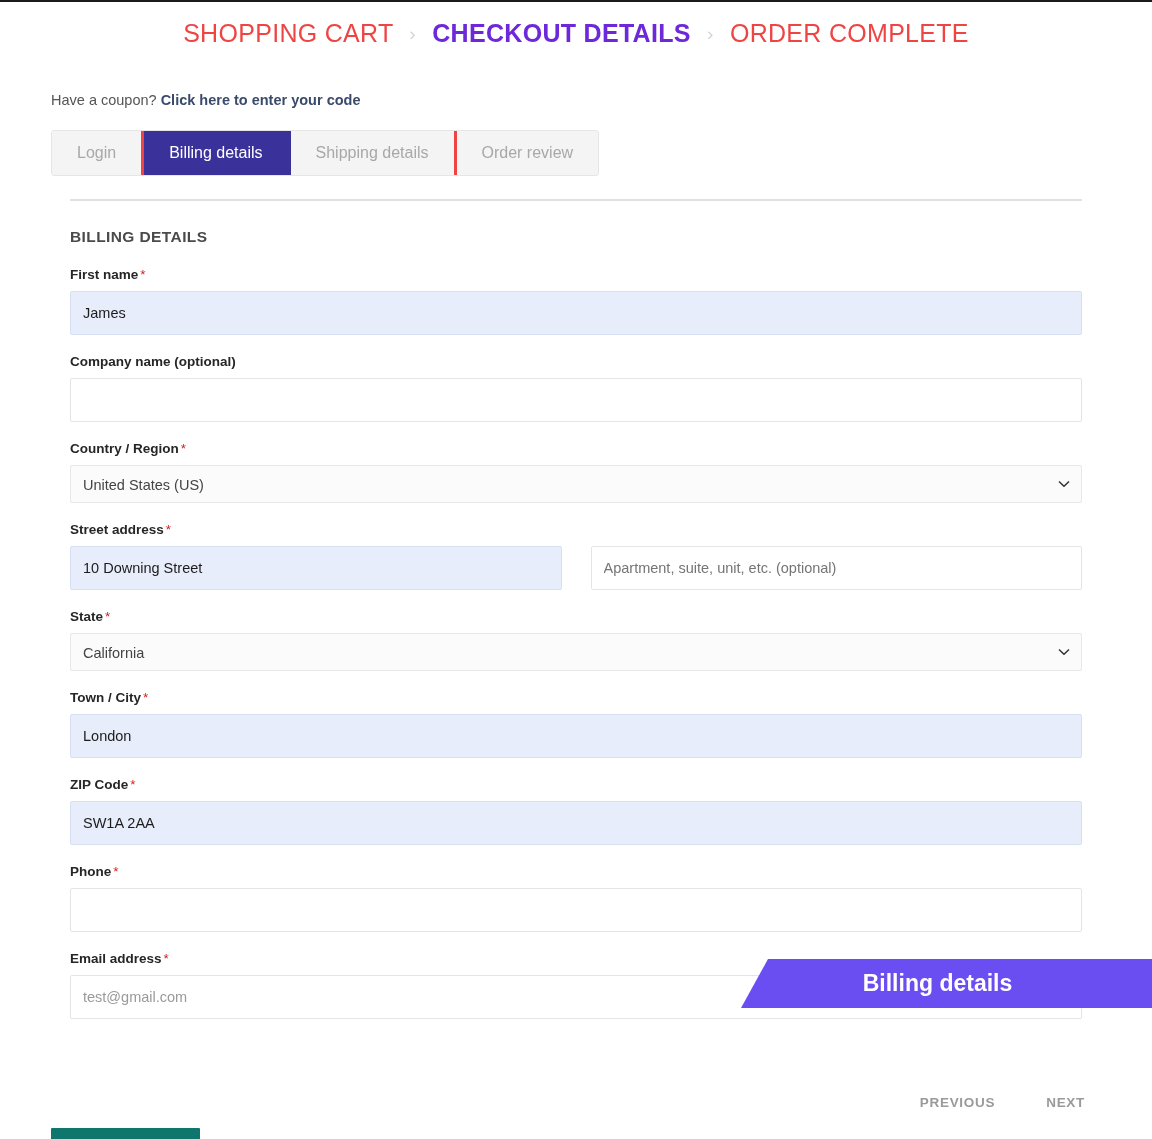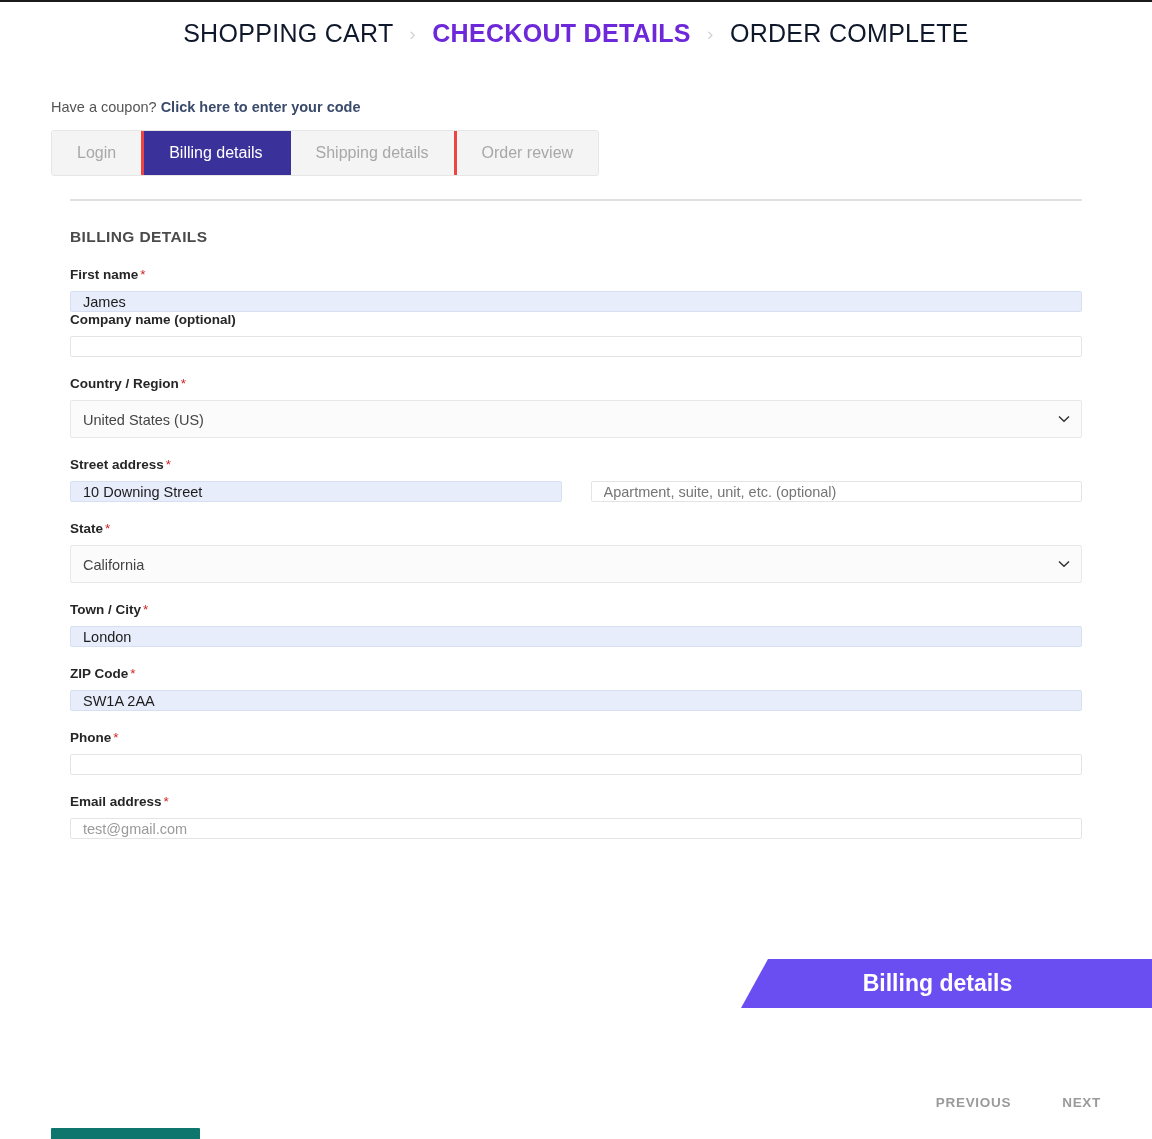--- a/index.html
+++ b/index.html
@@ -28,38 +28,38 @@
     position: absolute;
     top: 19px;
     left: 0;
     width: 1152px;
     text-align: center;
     font-size: 25px;
     letter-spacing: 0.3px;
     white-space: nowrap;
   }
   .bc-step {
-    color: #0f172a;
+    color: #ef4444;
   }
   .bc-step.current {
     color: #6d28d9;
     font-weight: bold;
   }
   .bc-sep {
     color: #d4d4d4;
     font-size: 19px;
     margin: 0 9px;
     position: relative;
     top: -2px;
   }
 
   
   .coupon {
     position: absolute;
-    top: 99px;
+    top: 92px;
     left: 51px;
     font-size: 14.5px;
     color: #555;
   }
   .coupon-link {
     color: #3a4a6b;
     font-weight: bold;
     text-decoration: none;
     cursor: pointer;
   }
@@ -125,28 +125,29 @@
     display: block;
   }
   .req {
     color: #cc2222;
     font-weight: normal;
     margin-left: 2px;
   }
   .row {
     display: flex;
     gap: 33px;
+    margin-bottom: 19px;
   }
   .col { flex: 1; min-width: 0; }
   .field-block { margin-bottom: 19px; }
 
   .input {
     width: 100%;
     box-sizing: border-box;
-    height: 21px;
+    height: 44px;
     line-height: 36px;
     padding: 0 12px;
     font-size: 14.5px;
     font-family: "Liberation Sans", sans-serif;
     border: 1px solid #e4e4e4;
     border-radius: 2px;
     background: #ffffff;
     color: #3a3a3a;
     outline: none;
   }
@@ -223,21 +224,21 @@
     font-weight: bold;
     letter-spacing: 0.7px;
     border: none;
     border-radius: 1px;
     cursor: pointer;
     font-family: "Liberation Sans", sans-serif;
   }
   .nav-links {
     position: absolute;
     top: 1095px;
-    right: 51px;
+    right: 67px;
     display: flex;
     gap: 51px;
     font-size: 13.5px;
     font-weight: bold;
     letter-spacing: 0.7px;
     color: #9a9a9a;
   }
   .nav-links span { cursor: pointer; }
 </style>
 </head>

